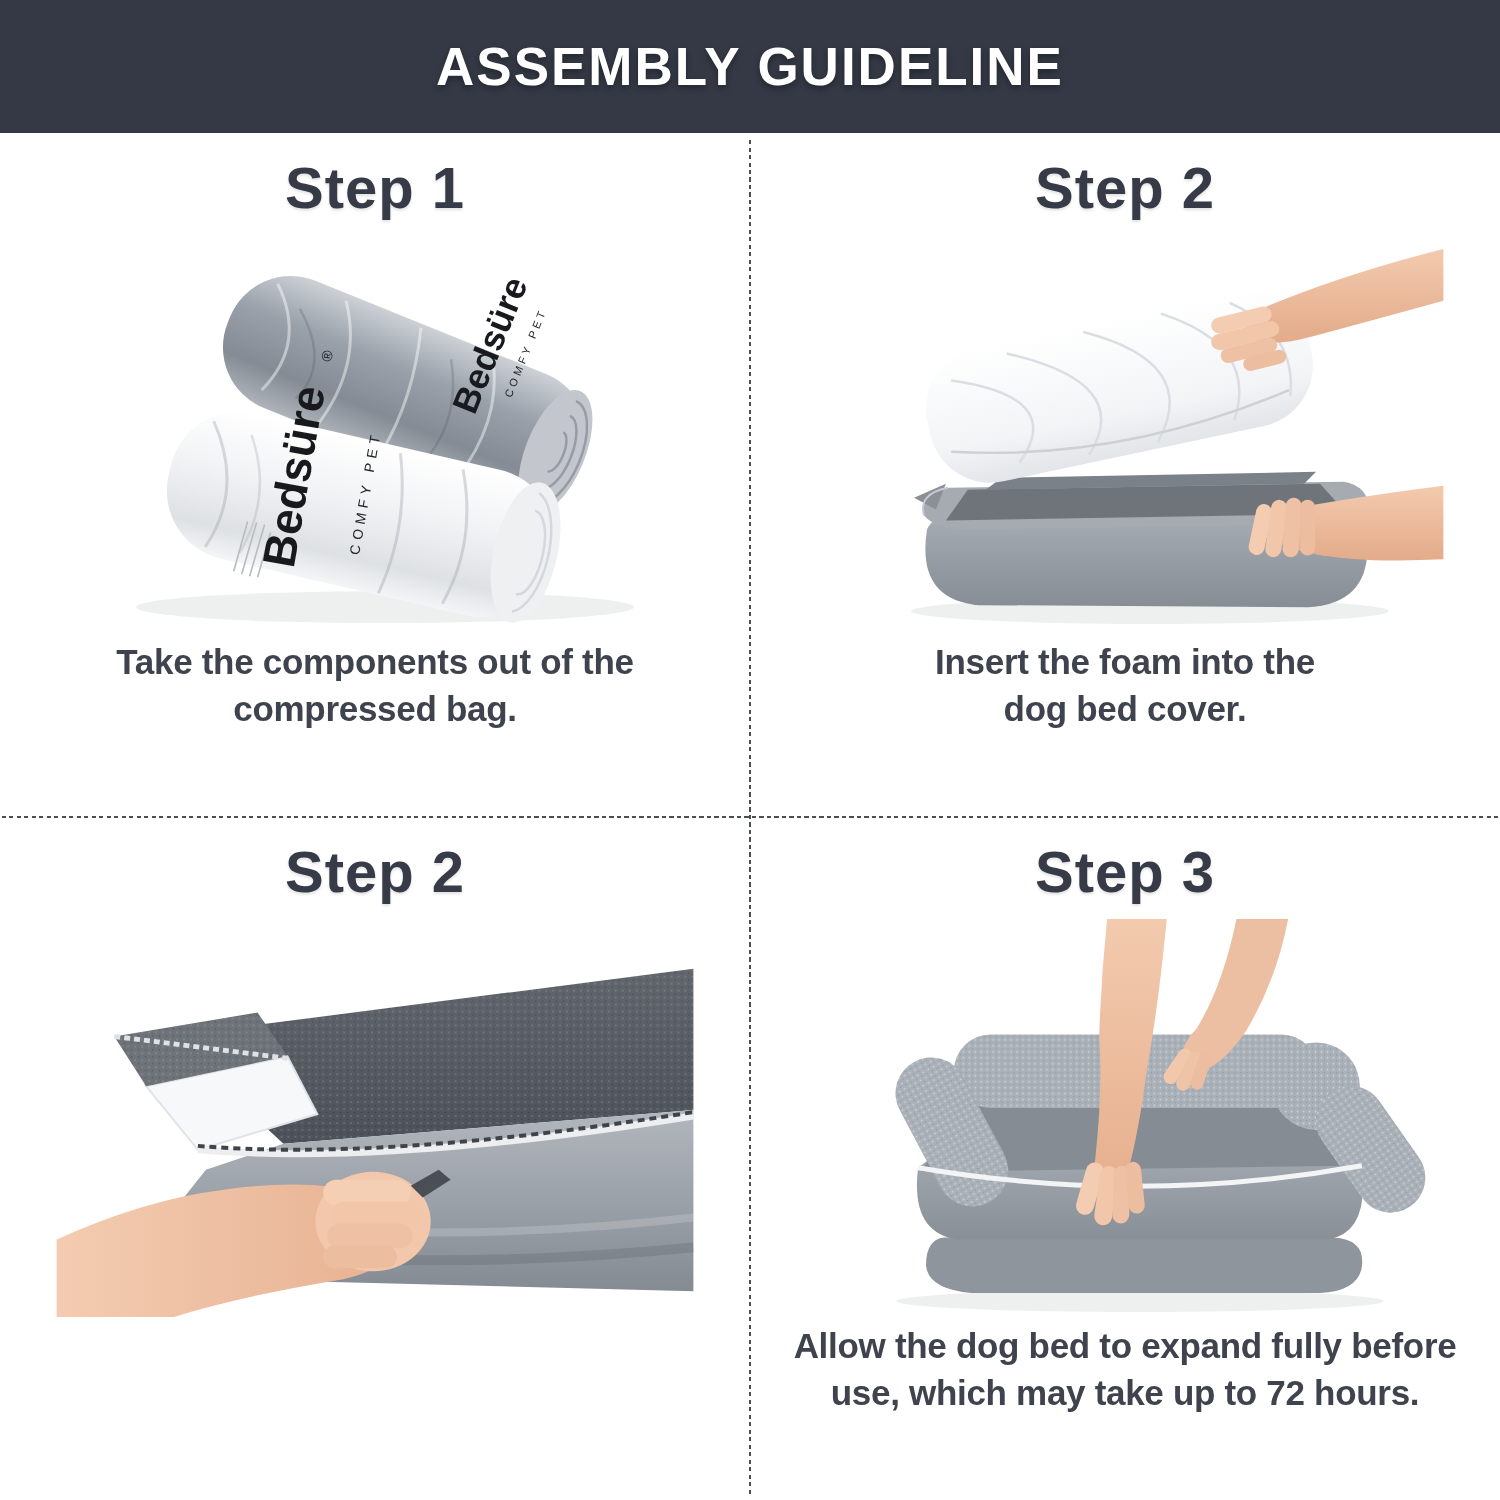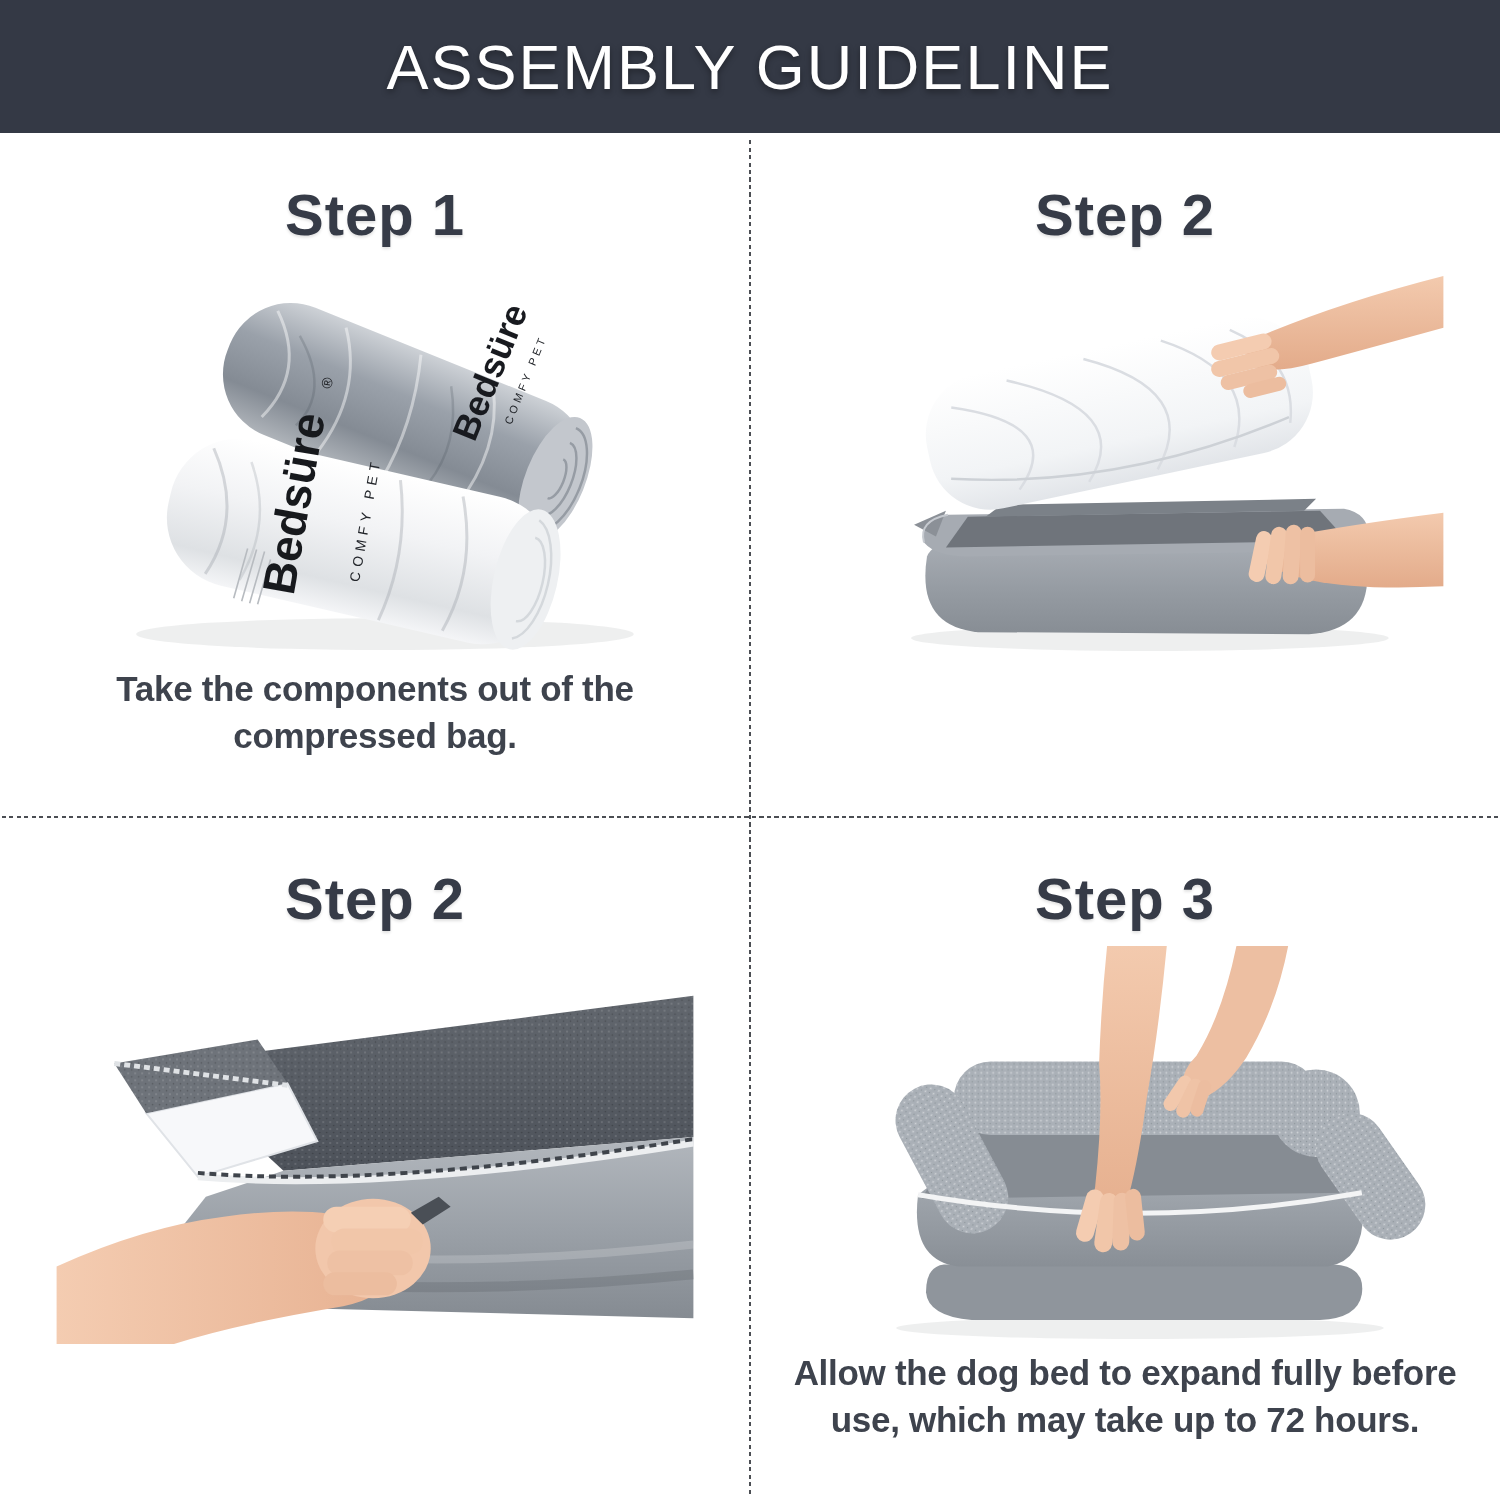--- a/index.html
+++ b/index.html
@@ -17,22 +17,22 @@
   .header {
     height: 133px;
     background: #343945;
     display: flex;
     align-items: center;
     justify-content: center;
   }
   .header h1 {
     margin: 0;
     color: #ffffff;
-    font-size: 63px;
-    font-weight: 400;
+    font-size: 53px;
+    font-weight: 700;
     letter-spacing: 2px;
     text-shadow: 0 3px 6px rgba(0,0,0,0.35);
   }
 
   
   .grid {
     position: relative;
     width: 1500px;
     height: 1367px;
     display: grid;
@@ -54,21 +54,21 @@
     right: 2px;
     height: 2px;
     background: repeating-linear-gradient(to right, #4b4e53 0 4px, transparent 4px 7.5px);
   }
 
   
   .quadrant {
     display: flex;
     flex-direction: column;
     align-items: center;
-    padding-top: 48px;
+    padding-top: 21px;
     box-sizing: border-box;
   }
   .step-heading {
     margin: 0;
     font-size: 58px;
     font-weight: 700;
     color: #363b47;
     letter-spacing: 1px;
     text-shadow: 0 2px 3px rgba(0,0,0,0.12);
   }
@@ -209,20 +209,22 @@
             <path d="M640,252 L640,326 Q556,330 508,320 Q470,312 458,298 Q452,284 472,278 Q545,264 640,252 Z" fill="url(#s2skin)"></path>
             <g>
               <rect x="448" y="270" width="16" height="52" rx="8" fill="#f4ccb1" transform="rotate(12 456 296)"></rect>
               <rect x="464" y="266" width="16" height="58" rx="8" fill="#f1c6a9" transform="rotate(8 472 295)"></rect>
               <rect x="480" y="264" width="16" height="60" rx="8" fill="#eec1a4" transform="rotate(4 488 294)"></rect>
               <rect x="496" y="266" width="15" height="56" rx="7.5" fill="#ecbd9f"></rect>
             </g>
           </g>
         </svg>
       </div>
+      <p class="caption">Insert the foam into the
+dog bed cover.</p>
     </section>
 
     <section class="quadrant">
       <h2 class="step-heading">Step 2</h2>
       <div class="illustration">
         <svg viewBox="0 0 640 400" width="640" height="398">
           <defs>
             <linearGradient id="s3mesh" x1="0" y1="0" x2="0" y2="1">
               <stop offset="0" stop-color="#62676e"></stop>
               <stop offset="1" stop-color="#4d525a"></stop>

